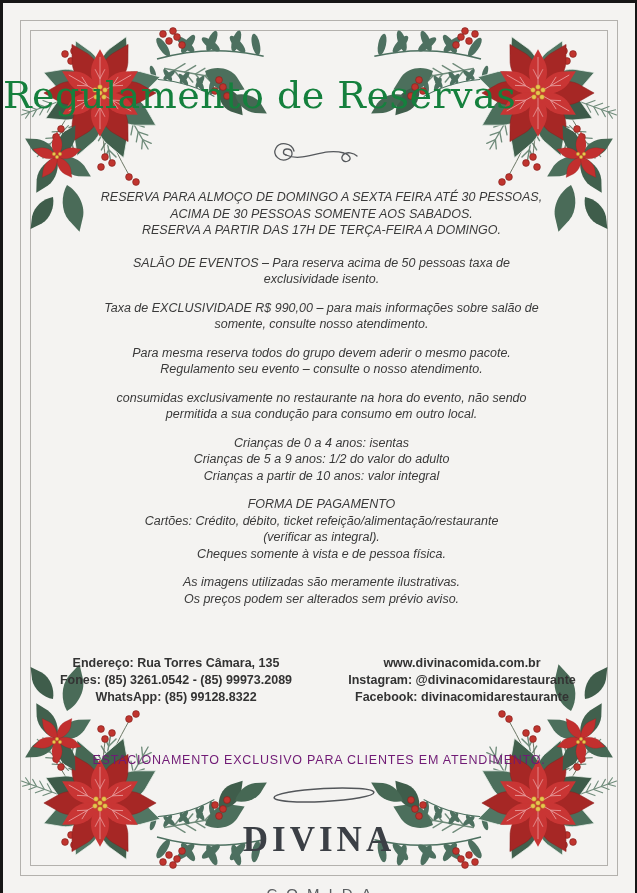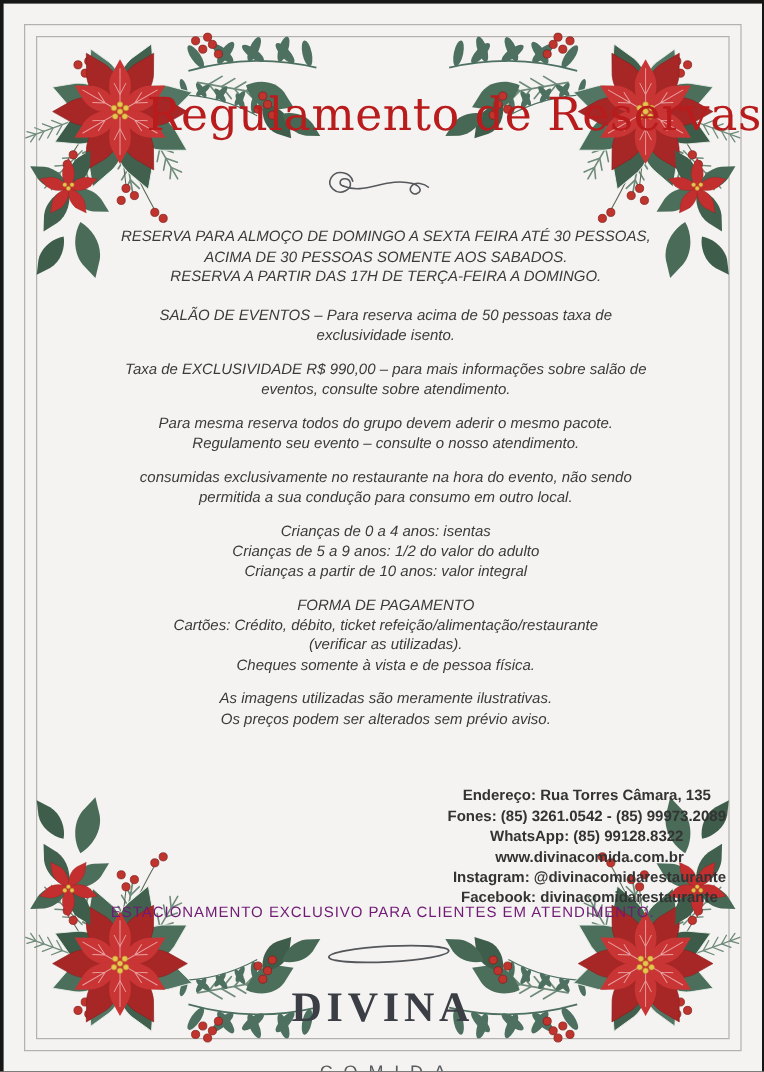--- a/index.html
+++ b/index.html
@@ -18,37 +18,37 @@
   .frame{position:absolute;border:1px solid #b3b1ad;z-index:1;}
   .frame-outer{inset:17px;}
   .frame-inner{inset:27px;}
   .corner{position:absolute;width:275px;height:250px;z-index:2;pointer-events:none;}
   .corner.tl{left:4px;top:4px;}
   .corner.tr{right:4px;top:4px;transform:scaleX(-1);}
   .corner.bl{left:4px;bottom:4px;transform:scaleY(-1);}
   .corner.br{right:4px;bottom:4px;transform:scale(-1,-1);}
   .title{
     position:absolute;top:70px;left:0;right:0;z-index:3;
-    text-align:right;margin:0;
+    text-align:left;margin:0;
     font-family:"DejaVu Serif", serif;
-    font-weight:400;font-size:38px;color:#b91c1c;letter-spacing:0.5px;
+    font-weight:400;font-size:38px;color:#15803d;letter-spacing:0.5px;
   }
   .flourish{position:absolute;top:136px;left:50%;transform:translateX(-50%);z-index:3;}
   .content{
     position:absolute;top:186px;left:88px;width:461px;z-index:3;
     font-size:12.5px;line-height:16.5px;text-align:center;font-style:italic;
   }
   .content p{margin:0 0 12px 0;}
   .content p.first{margin-bottom:16px;}
   .content p.payment{}
   .ln{display:block;white-space:nowrap;}
   .contact{
     position:absolute;top:652px;left:30px;right:30px;z-index:3;
-    display:flex;flex-direction:column;
-    font-size:12.5px;line-height:17px;font-weight:700;color:#333;align-items:flex-end;
+    display:flex;
+    font-size:12.5px;line-height:17px;font-weight:700;color:#333;
   }
   .contact .col{flex:1;text-align:center;}
   .parking{
     position:absolute;top:750px;left:0;right:0;z-index:3;
     text-align:center;font-size:12.5px;letter-spacing:0.8px;color:#701a75;
   }
   .logo{
     position:absolute;top:782px;left:0;right:0;z-index:3;
     display:flex;flex-direction:column;align-items:center;gap:24px;
   }
@@ -229,39 +229,39 @@
       <span class="ln">RESERVA PARA ALMOÇO DE DOMINGO A SEXTA FEIRA ATÉ 30 PESSOAS,</span>
       <span class="ln">ACIMA DE 30 PESSOAS SOMENTE AOS SABADOS.</span>
       <span class="ln">RESERVA A PARTIR DAS 17H DE TERÇA-FEIRA A DOMINGO.</span>
     </p>
     <p>
       <span class="ln">SALÃO DE EVENTOS – Para reserva acima de 50 pessoas taxa de</span>
       <span class="ln">exclusividade isento.</span>
     </p>
     <p>
       <span class="ln">Taxa de EXCLUSIVIDADE R$ 990,00 – para mais informações sobre salão de</span>
-      <span class="ln">eventos, consulte sobre atendimento.</span>
+      <span class="ln">somente, consulte nosso atendimento.</span>
     </p>
     <p>
       <span class="ln">Para mesma reserva todos do grupo devem aderir o mesmo pacote.</span>
       <span class="ln">Regulamento seu evento – consulte o nosso atendimento.</span>
     </p>
     <p>
       <span class="ln">consumidas exclusivamente no restaurante na hora do evento, não sendo</span>
       <span class="ln">permitida a sua condução para consumo em outro local.</span>
     </p>
     <p>
       <span class="ln">Crianças de 0 a 4 anos: isentas</span>
       <span class="ln">Crianças de 5 a 9 anos: 1/2 do valor do adulto</span>
       <span class="ln">Crianças a partir de 10 anos: valor integral</span>
     </p>
     <p class="payment">
       <span class="ln">FORMA DE PAGAMENTO</span>
       <span class="ln">Cartões: Crédito, débito, ticket refeição/alimentação/restaurante</span>
-      <span class="ln">(verificar as utilizadas).</span>
+      <span class="ln">(verificar as integral).</span>
       <span class="ln">Cheques somente à vista e de pessoa física.</span>
     </p>
     <p>
       <span class="ln">As imagens utilizadas são meramente ilustrativas.</span>
       <span class="ln">Os preços podem ser alterados sem prévio aviso.</span>
     </p>
   </div>
 
   <div class="contact">
     <div class="col">

